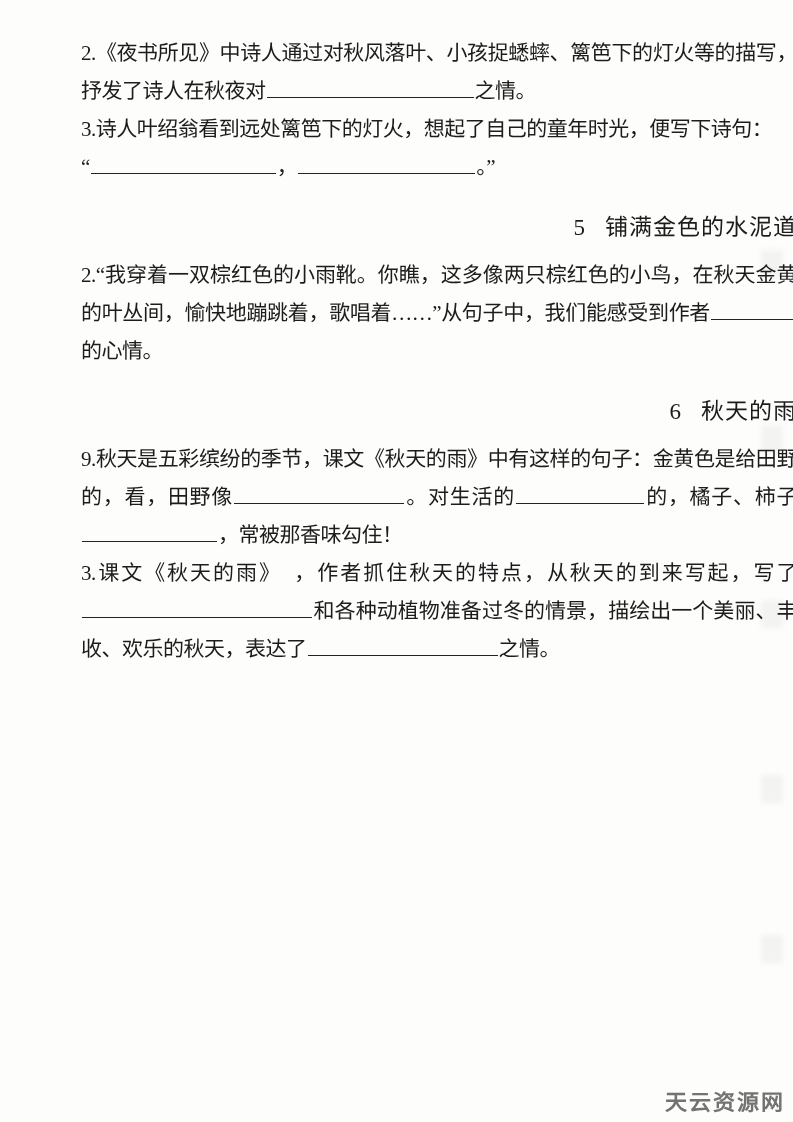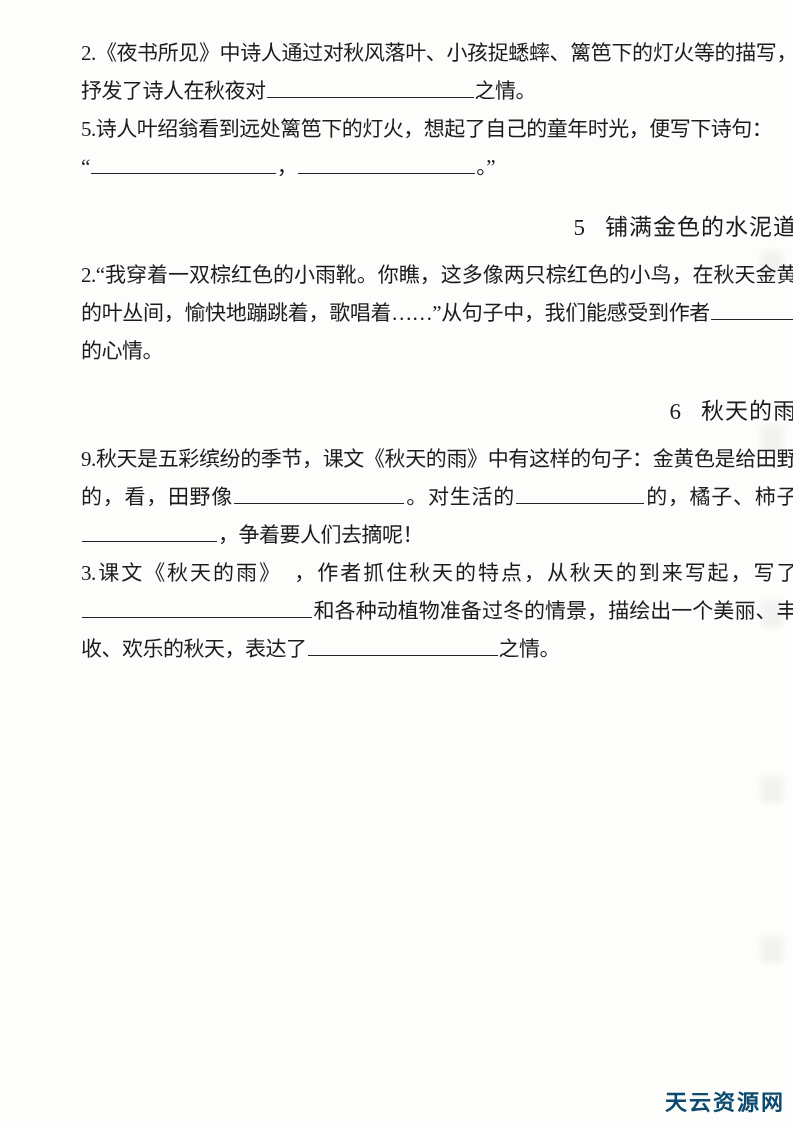--- a/index.html
+++ b/index.html
@@ -63,29 +63,29 @@
     filter:blur(2.5px);
     border-radius:3px;
   }
 </style>
 </head>
 <body>
 
 <div class="page">
   <div class="content">
       <div class="q"><span>2.《夜书所见》中诗人通过对秋风落叶、小孩捉蟋蟀、篱笆下的灯火等的描写，抒发了诗人在秋夜对</span><span class="blank" style="width: 207px;"></span><span>之情。</span></div>
-      <div class="q"><span>5.诗人叶绍翁看到远处篱笆下的灯火，想起了自己的童年时光，便写下诗句：</span></div>
+      <div class="q"><span>3.诗人叶绍翁看到远处篱笆下的灯火，想起了自己的童年时光，便写下诗句：</span></div>
       <div class="q"><span>“</span><span class="blank" style="width: 185px;"></span><span>，</span><span class="blank" style="width: 177px;"></span><span>。”</span></div>
       <div class="heading"><span class="hnum">5</span><span>铺满金色的水泥道</span></div>
       <div class="q"><span>2.“我穿着一双棕红色的小雨靴。你瞧，这多像两只棕红色的小鸟，在秋天金黄的叶丛间，愉快地蹦跳着，歌唱着……”从句子中，我们能感受到作者</span><span class="blank" style="width: 85px;"></span><span>的心情。</span></div>
       <div class="heading"><span class="hnum">6</span><span>秋天的雨</span></div>
-      <div class="q"><span>9.秋天是五彩缤纷的季节，课文《秋天的雨》中有这样的句子：金黄色是给田野的，看，田野像</span><span class="blank" style="width: 170px;"></span><span>。对生活的</span><span class="blank" style="width: 128px;"></span><span>的，橘子、柿子</span><span class="blank" style="width: 135px;"></span><span>，争着要人们去摘呢！</span></div>
+      <div class="q"><span>9.秋天是五彩缤纷的季节，课文《秋天的雨》中有这样的句子：金黄色是给田野的，看，田野像</span><span class="blank" style="width: 170px;"></span><span>。对生活的</span><span class="blank" style="width: 128px;"></span><span>的，橘子、柿子</span><span class="blank" style="width: 135px;"></span><span>，常被那香味勾住！</span></div>
       <div class="q"><span>3.课文《秋天的雨》　，作者抓住秋天的特点，从秋天的到来写起，写了</span><span class="blank" style="width: 230px;"></span><span>和各种动植物准备过冬的情景，描绘出一个美丽、丰收、欢乐的秋天，表达了</span><span class="blank" style="width: 190px;"></span><span>之情。</span></div>
     </div>
 
   <div class="bleed" style="top:250px"></div>
   <div class="bleed" style="top:425px"></div>
   <div class="bleed" style="top:600px"></div>
   <div class="bleed" style="top:775px"></div>
   <div class="bleed" style="top:935px"></div>
 
-  <div class="watermark" style="color: #0c4a6e;">天云资源网</div>
+  <div class="watermark" style="color: #737373;">天云资源网</div>
 </div>
 
 </body></html>

